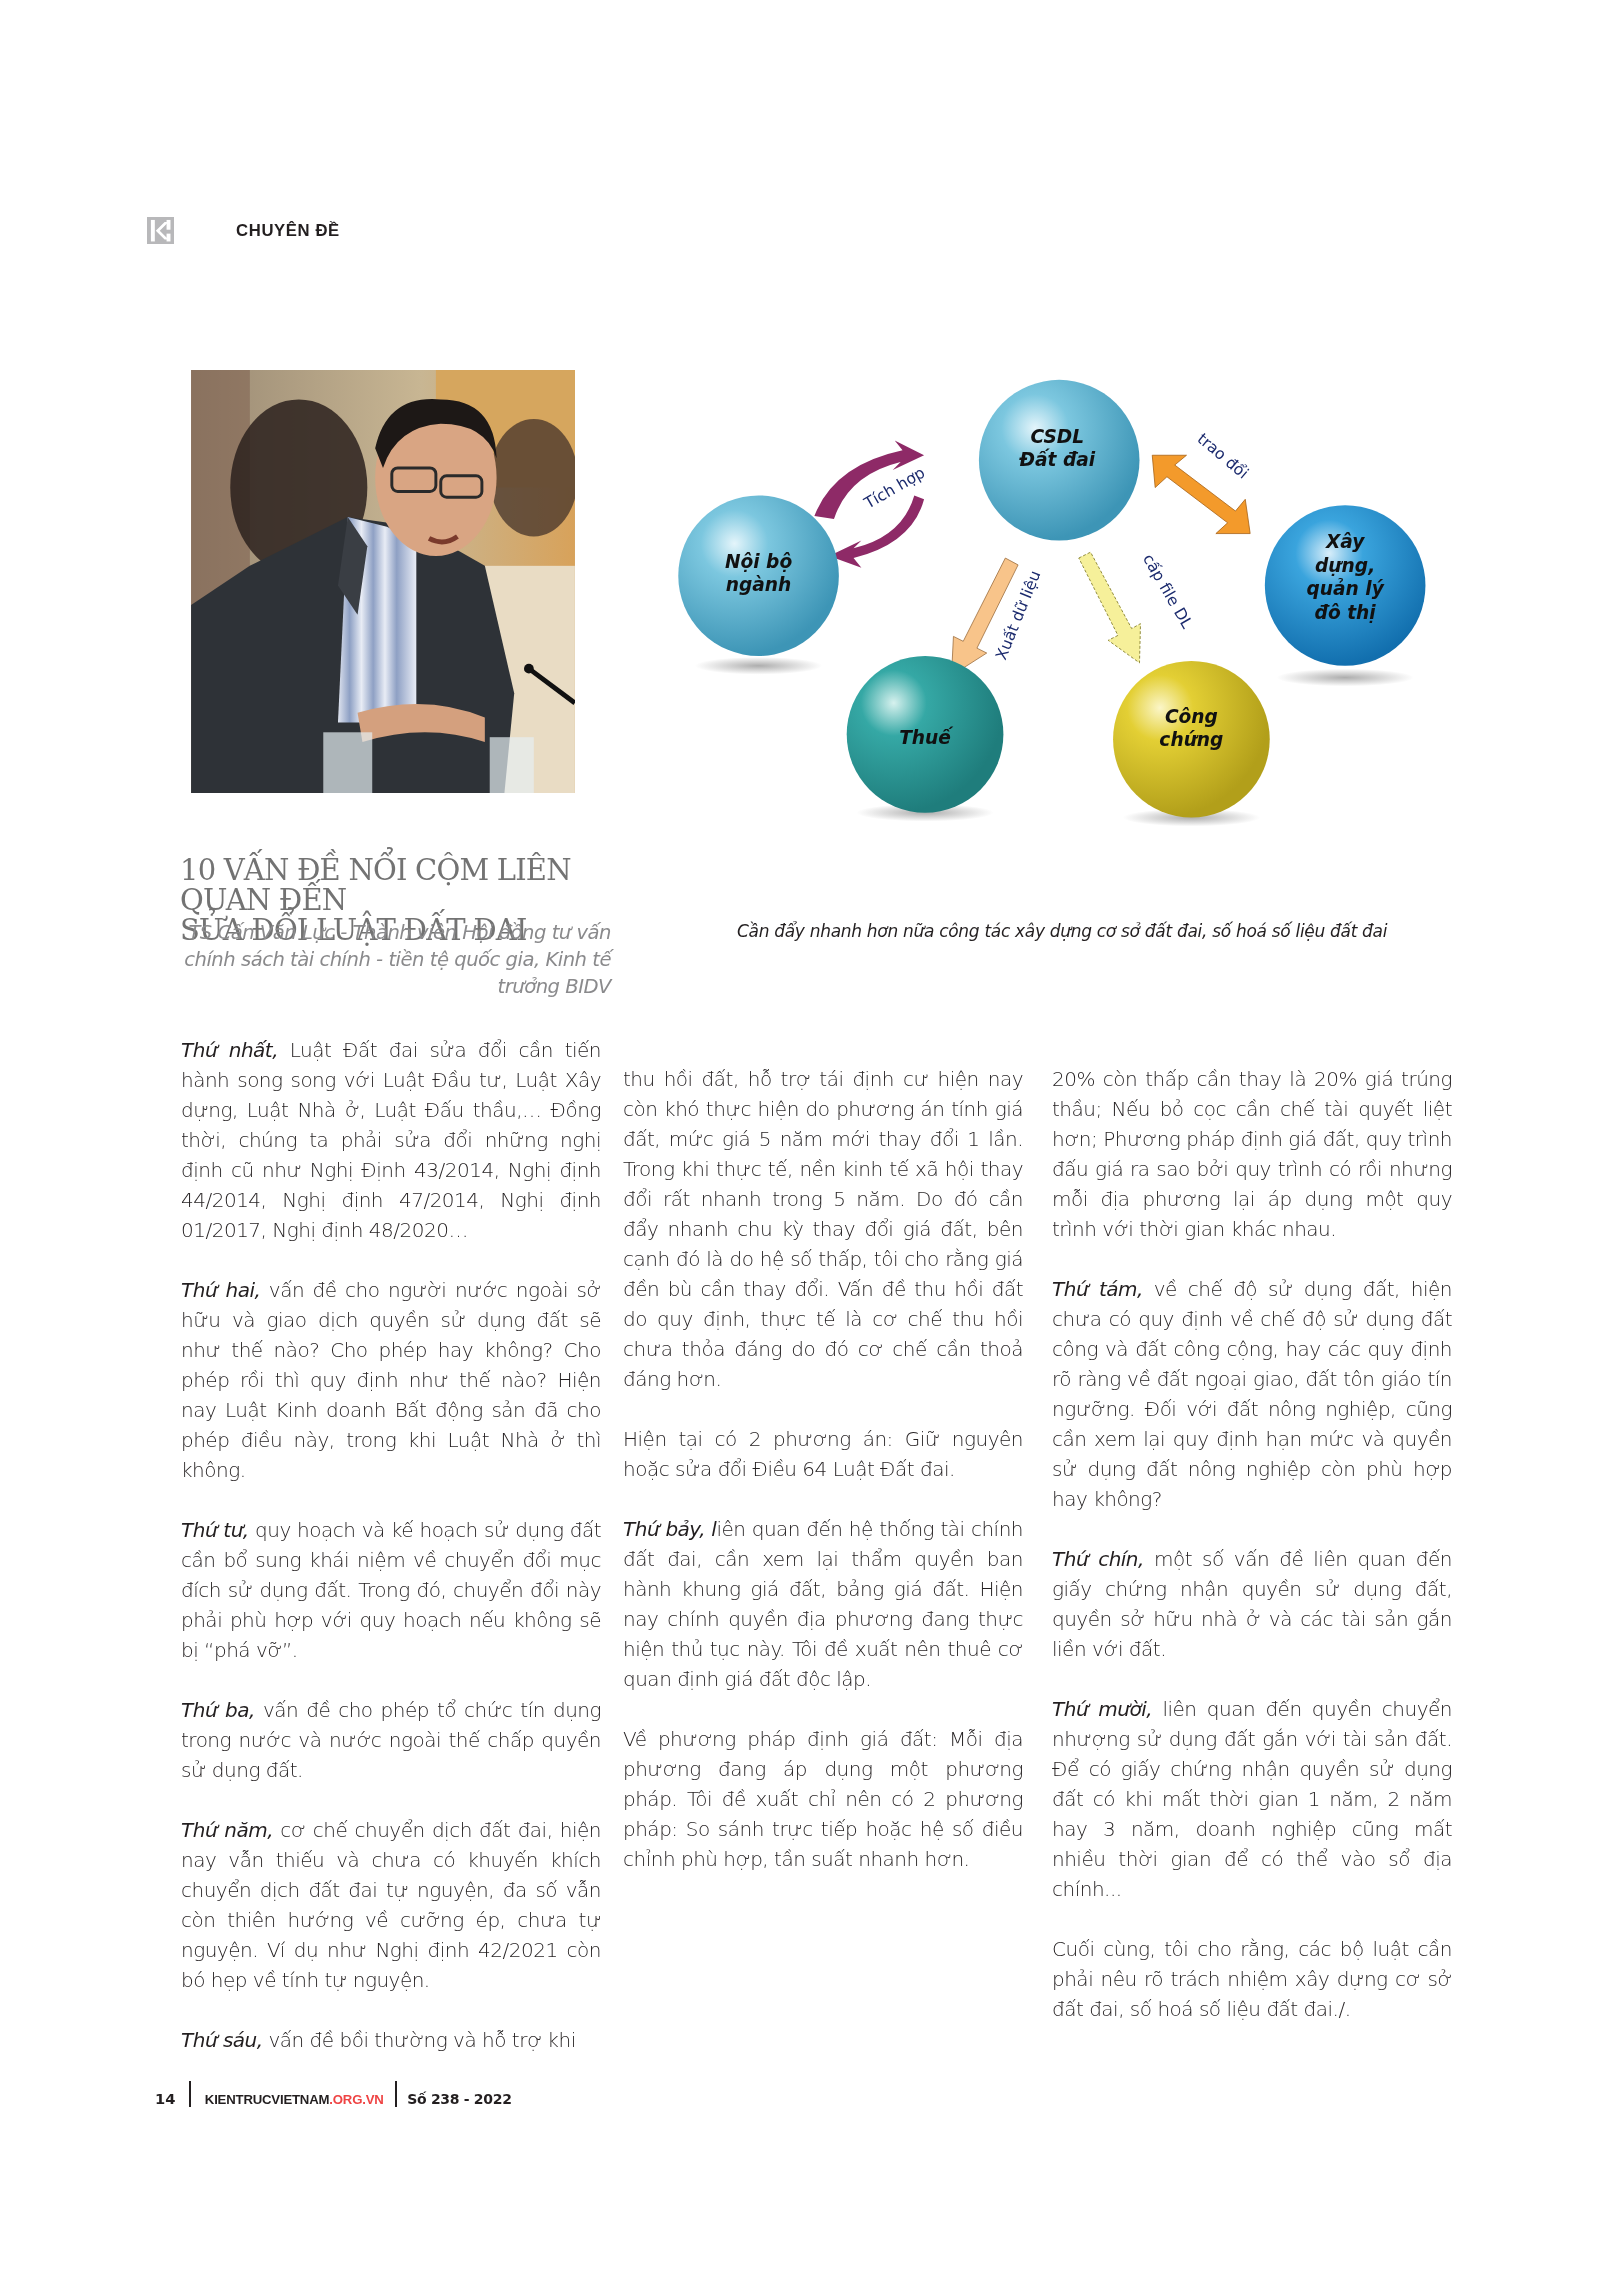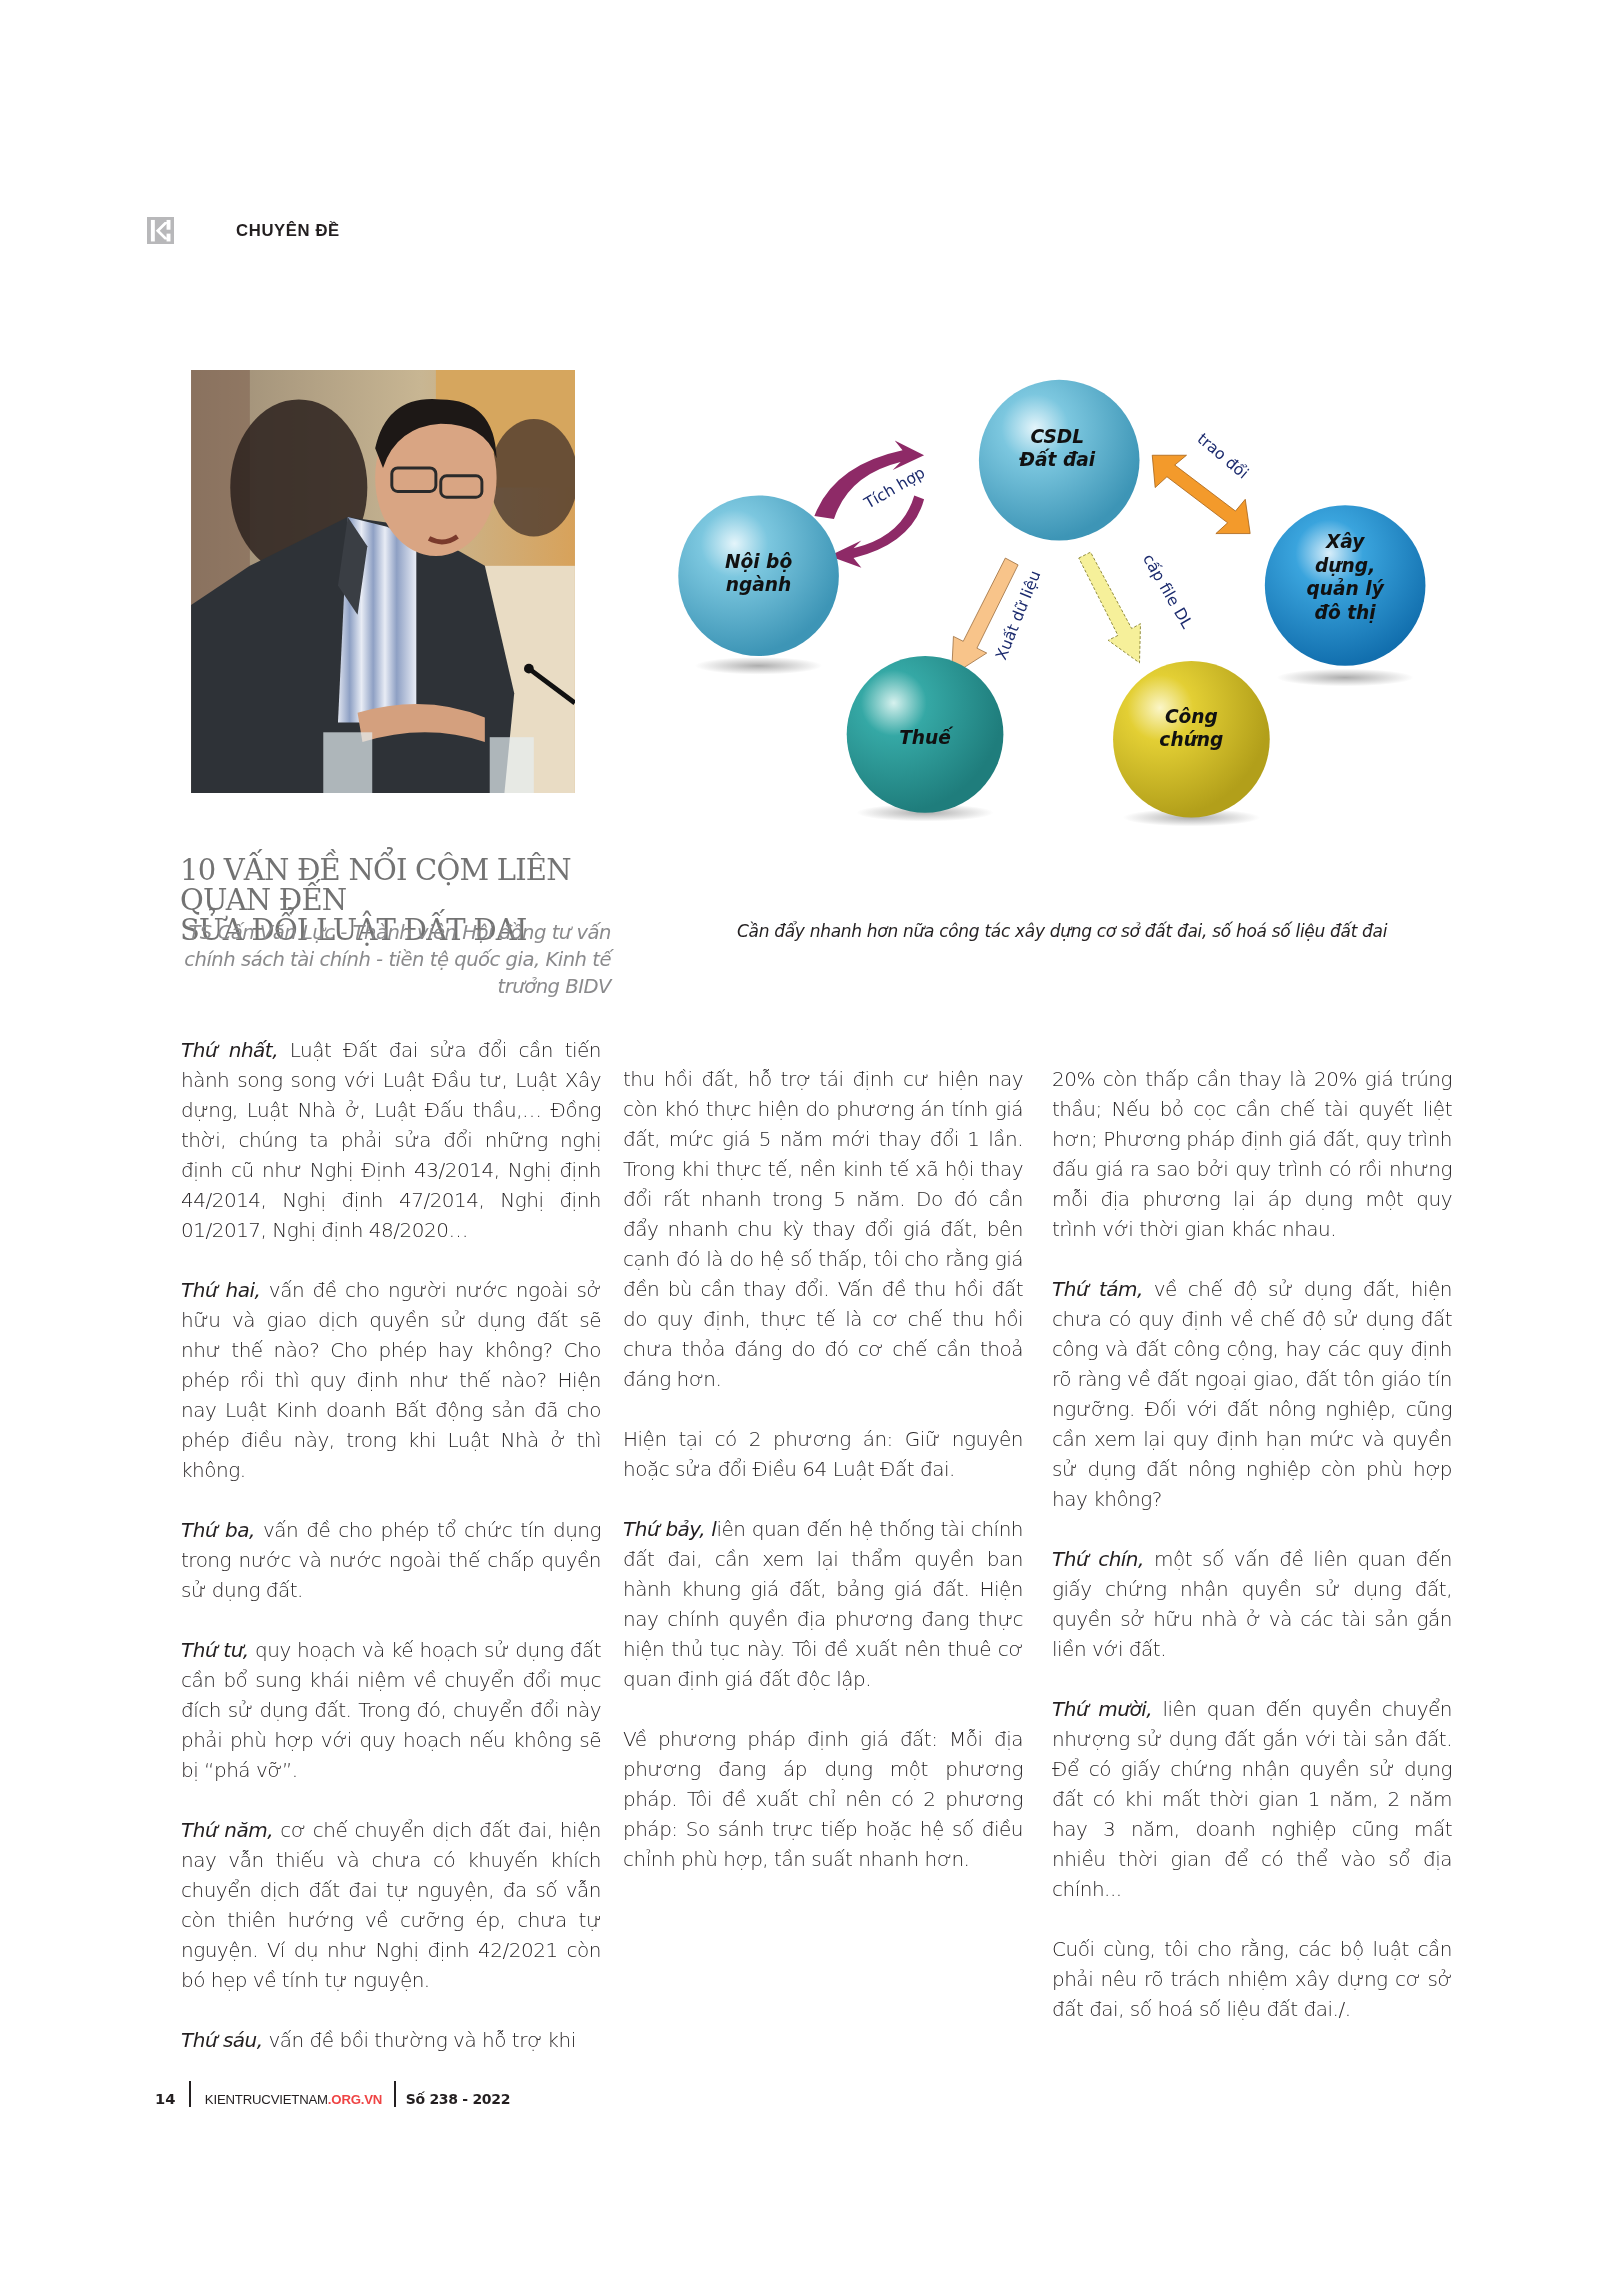--- a/index.html
+++ b/index.html
@@ -22,21 +22,21 @@
   .col p { margin: 0 0 30px 0; }
   .col em { font-style: italic; margin-top: 24px; }
   .col1 { left: 181px; top: 1035px; width: 420px; }
   .col2 { left: 623px; top: 1064px; width: 400px; }
   .col3 { left: 1052px; top: 1064px; width: 400px; }
 
   .footer { position: absolute; left: 155px; top: 2081px; display: flex; align-items: flex-end; height: 25.5px; }
   .page-num { font-family: "DejaVu Sans", sans-serif; font-weight: bold; font-size: 14.7px; padding-right: 13.7px; }
   .divider { width: 2px; height: 25.5px; background: #231f20; }
   .site { font-family: "Liberation Sans", sans-serif; font-size: 13.2px; padding: 0 11.8px 0 13.7px; letter-spacing: -0.2px; }
-  .site b { font-weight: normal; }
+  .site b { font-weight: bold; }
   .site span.light { color: #ef4444; font-weight: bold; }
   .issue { font-family: "DejaVu Sans", sans-serif; font-weight: bold; font-size: 14px; padding-left: 9.8px; letter-spacing: -0.3px; }
 
   .sphere-label { font-family: "DejaVu Sans", sans-serif; font-weight: bold; font-style: italic; fill: #111111; }
   .arrow-label { font-family: "DejaVu Sans", sans-serif; fill: #1c2b6e; }
 </style>
 </head>
 <body>
 
 <div class="header">
@@ -182,22 +182,22 @@
 
 <div class="title">
   <div>10 VẤN ĐỀ NỔI CỘM LIÊN QUAN ĐẾN</div>
   <div>SỬA ĐỔI LUẬT ĐẤT ĐAI</div>
 </div>
 <div class="byline">TS Cấn Văn Lực - Thành viên Hội đồng tư vấn chính sách tài chính - tiền tệ quốc gia, Kinh tế trưởng BIDV</div>
 
 <div class="col col1">
   <p><em>Thứ nhất,</em><span> Luật Đất đai sửa đổi cần tiến hành song song với Luật Đầu tư, Luật Xây dựng, Luật Nhà ở, Luật Đấu thầu,… Đồng thời, chúng ta phải sửa đổi những nghị định cũ như Nghị Định 43/2014, Nghị định 44/2014, Nghị định 47/2014, Nghị định 01/2017, Nghị định 48/2020…</span></p>
   <p><em>Thứ hai,</em><span> vấn đề cho người nước ngoài sở hữu và giao dịch quyền sử dụng đất sẽ như thế nào? Cho phép hay không? Cho phép rồi thì quy định như thế nào? Hiện nay Luật Kinh doanh Bất động sản đã cho phép điều này, trong khi Luật Nhà ở thì không.</span></p>
+  <p><em>Thứ tư,</em><span> quy hoạch và kế hoạch sử dụng đất cần bổ sung khái niệm về chuyển đổi mục đích sử dụng đất. Trong đó, chuyển đổi này phải phù hợp với quy hoạch nếu không sẽ bị “phá vỡ”.</span></p>
   <p><em>Thứ ba,</em><span> vấn đề cho phép tổ chức tín dụng trong nước và nước ngoài thế chấp quyền sử dụng đất.</span></p>
-  <p><em>Thứ tư,</em><span> quy hoạch và kế hoạch sử dụng đất cần bổ sung khái niệm về chuyển đổi mục đích sử dụng đất. Trong đó, chuyển đổi này phải phù hợp với quy hoạch nếu không sẽ bị “phá vỡ”.</span></p>
   <p><em>Thứ năm,</em><span> cơ chế chuyển dịch đất đai, hiện nay vẫn thiếu và chưa có khuyến khích chuyển dịch đất đai tự nguyện, đa số vẫn còn thiên hướng về cưỡng ép, chưa tự nguyện. Ví dụ như Nghị định 42/2021 còn bó hẹp về tính tự nguyện.</span></p>
   <p><em>Thứ sáu,</em><span> vấn đề bồi thường và hỗ trợ khi</span></p>
 </div>
 
 <div class="col col2">
   <p><em></em><span>thu hồi đất, hỗ trợ tái định cư hiện nay còn khó thực hiện do phương án tính giá đất, mức giá 5 năm mới thay đổi 1 lần. Trong khi thực tế, nền kinh tế xã hội thay đổi rất nhanh trong 5 năm. Do đó cần đẩy nhanh chu kỳ thay đổi giá đất, bên cạnh đó là do hệ số thấp, tôi cho rằng giá đền bù cần thay đổi. Vấn đề thu hồi đất do quy định, thực tế là cơ chế thu hồi chưa thỏa đáng do đó cơ chế cần thoả đáng hơn.</span></p>
   <p><em></em><span>Hiện tại có 2 phương án: Giữ nguyên hoặc sửa đổi Điều 64 Luật Đất đai.</span></p>
   <p><em>Thứ bảy, l</em><span>iên quan đến hệ thống tài chính đất đai, cần xem lại thẩm quyền ban hành khung giá đất, bảng giá đất. Hiện nay chính quyền địa phương đang thực hiện thủ tục này. Tôi đề xuất nên thuê cơ quan định giá đất độc lập.</span></p>
   <p><em></em><span>Về phương pháp định giá đất: Mỗi địa phương đang áp dụng một phương pháp. Tôi đề xuất chỉ nên có 2 phương pháp: So sánh trực tiếp hoặc hệ số điều chỉnh phù hợp, tần suất nhanh hơn.</span></p>
 </div>

